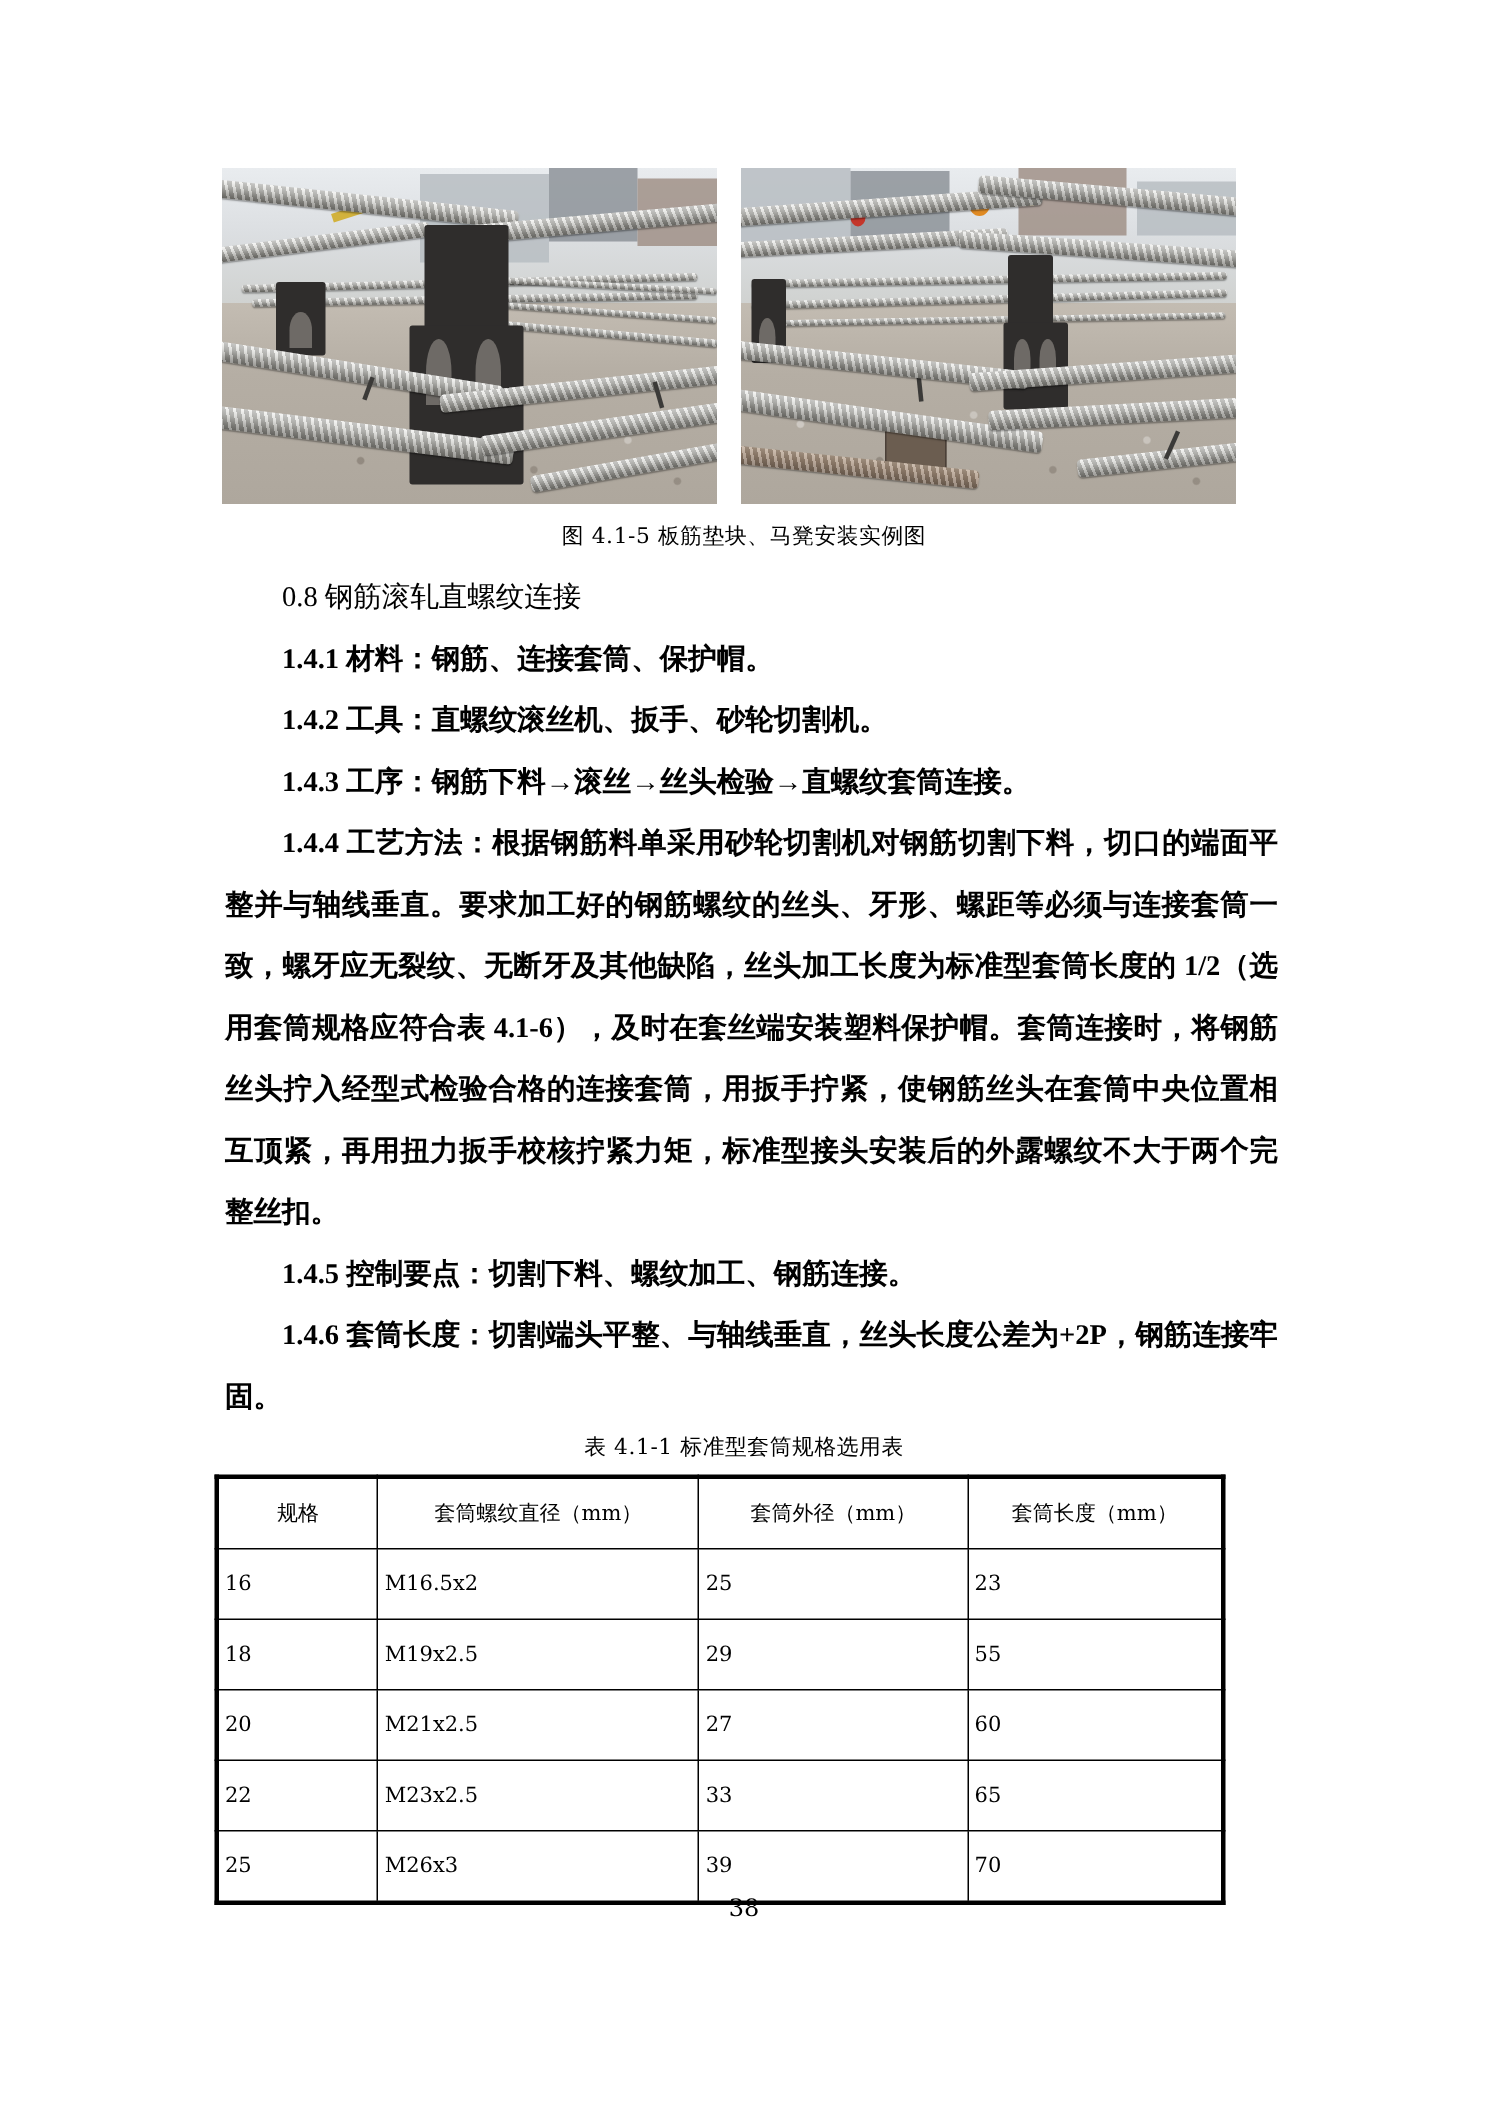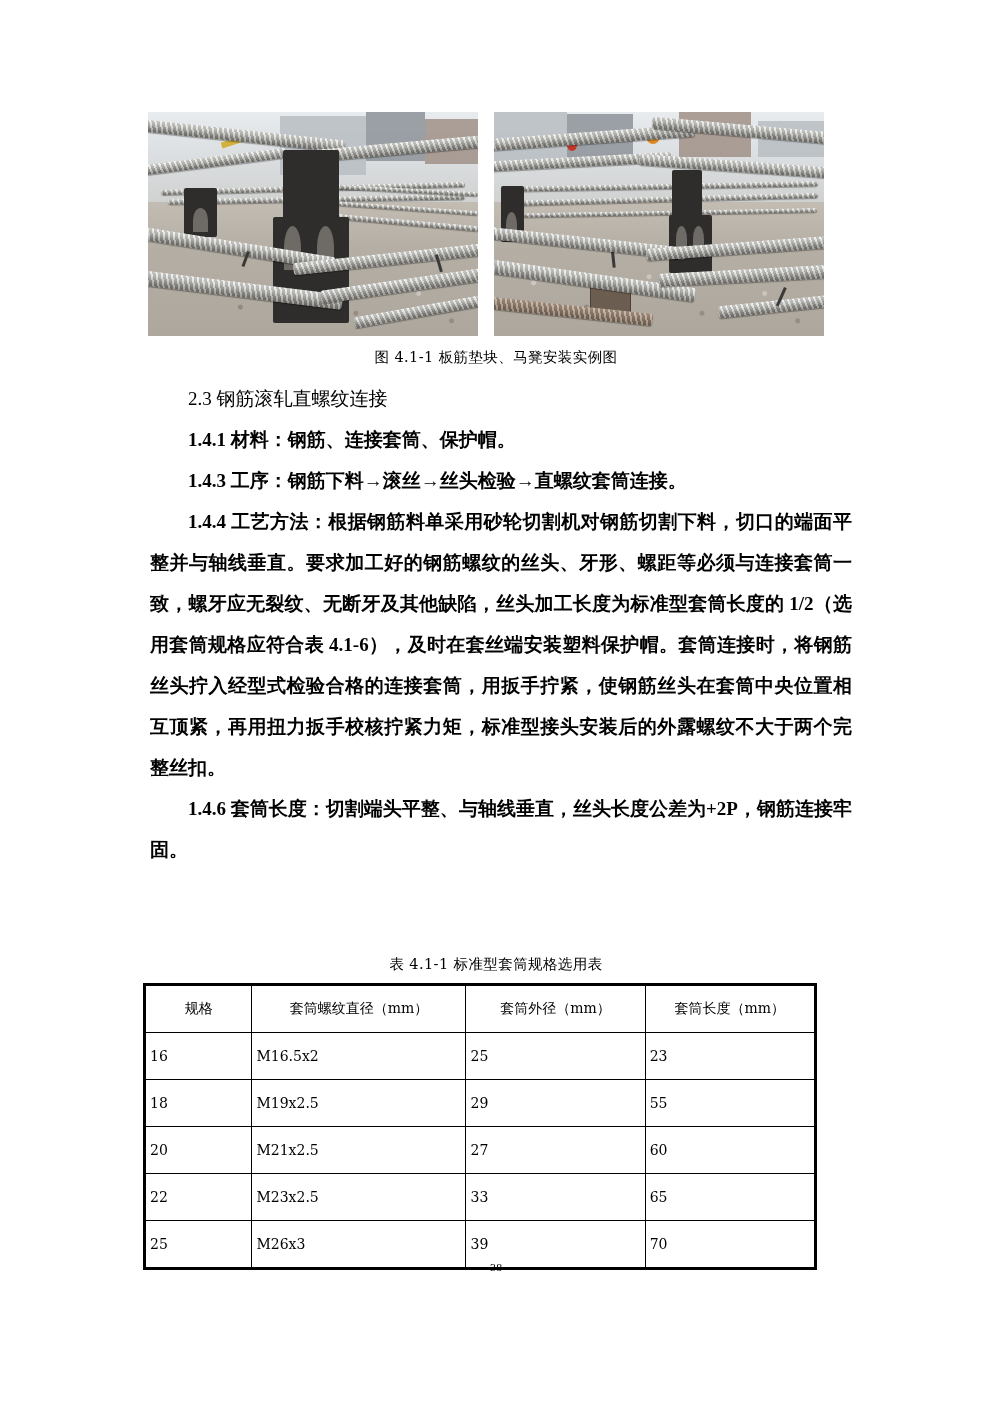--- a/index.html
+++ b/index.html
@@ -188,21 +188,21 @@
   .data-table col.c2 { width: 215px; }
   .data-table col.c3 { width: 180px; }
   .data-table col.c4 { width: 171px; }
 
   .page-number {
     position: absolute;
     left: 0; right: 0;
     top: 1262px;
     text-align: center;
     font-family: "DejaVu Serif", "Liberation Serif", serif;
-    font-size: 10px;
+    font-size: 16px;
   }
 </style>
 </head>
 <body>
 
 <div class="page">
 
   <div class="figure-row">
 
     <div class="photo">
@@ -283,27 +283,29 @@
       <div class="bar" style="left:-4%;top:56%;width:62%;height:12px;transform:rotate(6deg);"></div>
       <div class="bar" style="left:46%;top:58%;width:60%;height:12px;transform:rotate(-4deg);"></div>
       <div class="bar" style="left:-5%;top:72%;width:66%;height:14px;transform:rotate(8deg);"></div>
       <div class="bar" style="left:50%;top:70%;width:58%;height:13px;transform:rotate(-3deg);"></div>
       <div class="bar rust" style="left:-4%;top:86%;width:52%;height:12px;transform:rotate(6deg);"></div>
       <div class="bar" style="left:68%;top:84%;width:38%;height:12px;transform:rotate(-6deg);"></div>
       <div class="tie" style="left:88%;top:78%;width:3px;height:20px;transform:rotate(24deg);"></div>
     </div>
   </div>
 
-  <div class="fig-caption">图 4.1-1 板筋垫块、马凳安装实例图</div>
+  <div class="fig-caption">图 4.1-5 板筋垫块、马凳安装实例图</div>
 
   <div class="body-text">
-    <p>2.3  钢筋滚轧直螺纹连接</p>
+    <p>0.8  钢筋滚轧直螺纹连接</p>
     <p class="flow">1.4.1  材料：钢筋、连接套筒、保护帽。</p>
+    <p class="flow">1.4.2  工具：直螺纹滚丝机、扳手、砂轮切割机。</p>
     <p class="flow">1.4.3  工序：钢筋下料→滚丝→丝头检验→直螺纹套筒连接。</p>
     <p class="flow">1.4.4  工艺方法：根据钢筋料单采用砂轮切割机对钢筋切割下料，切口的端面平整并与轴线垂直。要求加工好的钢筋螺纹的丝头、牙形、螺距等必须与连接套筒一致，螺牙应无裂纹、无断牙及其他缺陷，丝头加工长度为标准型套筒长度的 1/2（选用套筒规格应符合表 4.1-6），及时在套丝端安装塑料保护帽。套筒连接时，将钢筋丝头拧入经型式检验合格的连接套筒，用扳手拧紧，使钢筋丝头在套筒中央位置相互顶紧，再用扭力扳手校核拧紧力矩，标准型接头安装后的外露螺纹不大于两个完整丝扣。</p>
+    <p class="flow">1.4.5  控制要点：切割下料、螺纹加工、钢筋连接。</p>
     <p class="flow">1.4.6  套筒长度：切割端头平整、与轴线垂直，丝头长度公差为+2P，钢筋连接牢固。</p>
   </div>
 
   <div class="tbl-caption">表 4.1-1 标准型套筒规格选用表</div>
 
   <table class="data-table">
     <colgroup>
       <col class="c1">
         <col class="c2">
         <col class="c3">

